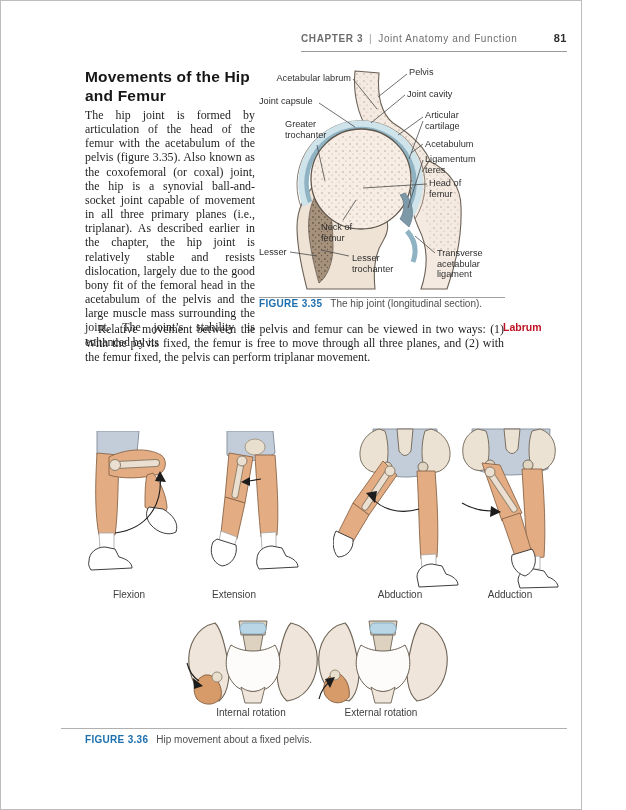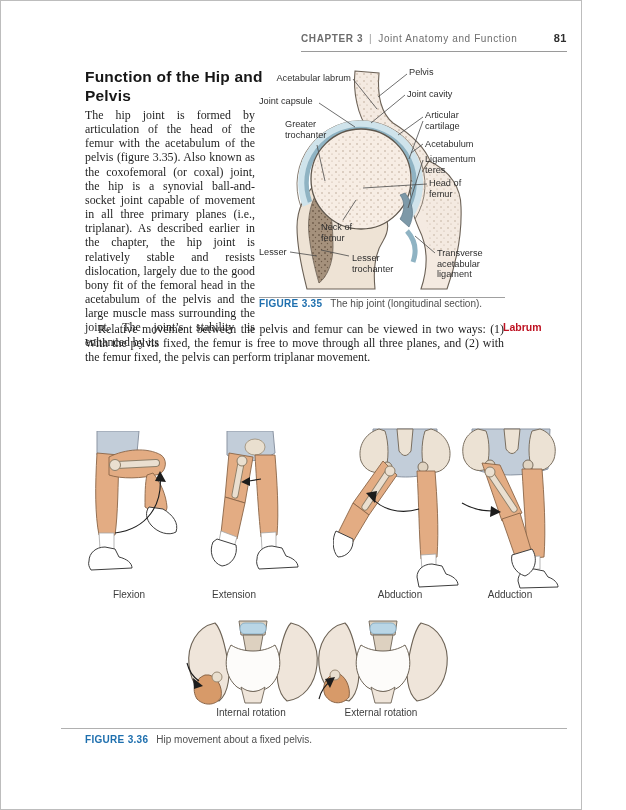--- a/index.html
+++ b/index.html
@@ -51,21 +51,21 @@
 <div class="page">
 
   <div class="running-head">
     <span class="chap">CHAPTER 3</span>
     <span class="divider">|</span>
     <span class="title">Joint Anatomy and Function</span>
     <span class="pagenum">81</span>
   </div>
   <div class="head-rule"></div>
 
-  <h1 class="section-heading">Function of the Hip and Pelvis</h1>
+  <h1 class="section-heading">Movements of the Hip and Femur</h1>
   <p class="col-body">The hip joint is formed by articulation of the head of the femur with the acetabulum of the pelvis (figure 3.35). Also known as the coxofemoral (or coxal) joint, the hip is a synovial ball-and-socket joint capable of movement in all three primary planes (i.e., triplanar). As described earlier in the chapter, the hip joint is relatively stable and resists dislocation, largely due to the good bony fit of the femoral head in the acetabulum of the pelvis and the large muscle mass surrounding the joint. The joint’s stability is enhanced by its</p>
 
   <div class="fig335">
     <svg width="248" height="227" viewBox="0 0 248 227">
       <defs>
         <pattern id="stip" width="7" height="7" patternUnits="userSpaceOnUse">
           <circle cx="2" cy="2" r="0.8" fill="#b49e8b"></circle>
             <circle cx="5" cy="5" r="0.6" fill="#b49e8b"></circle>
         </pattern>
         <pattern id="stipD" width="6" height="6" patternUnits="userSpaceOnUse">

